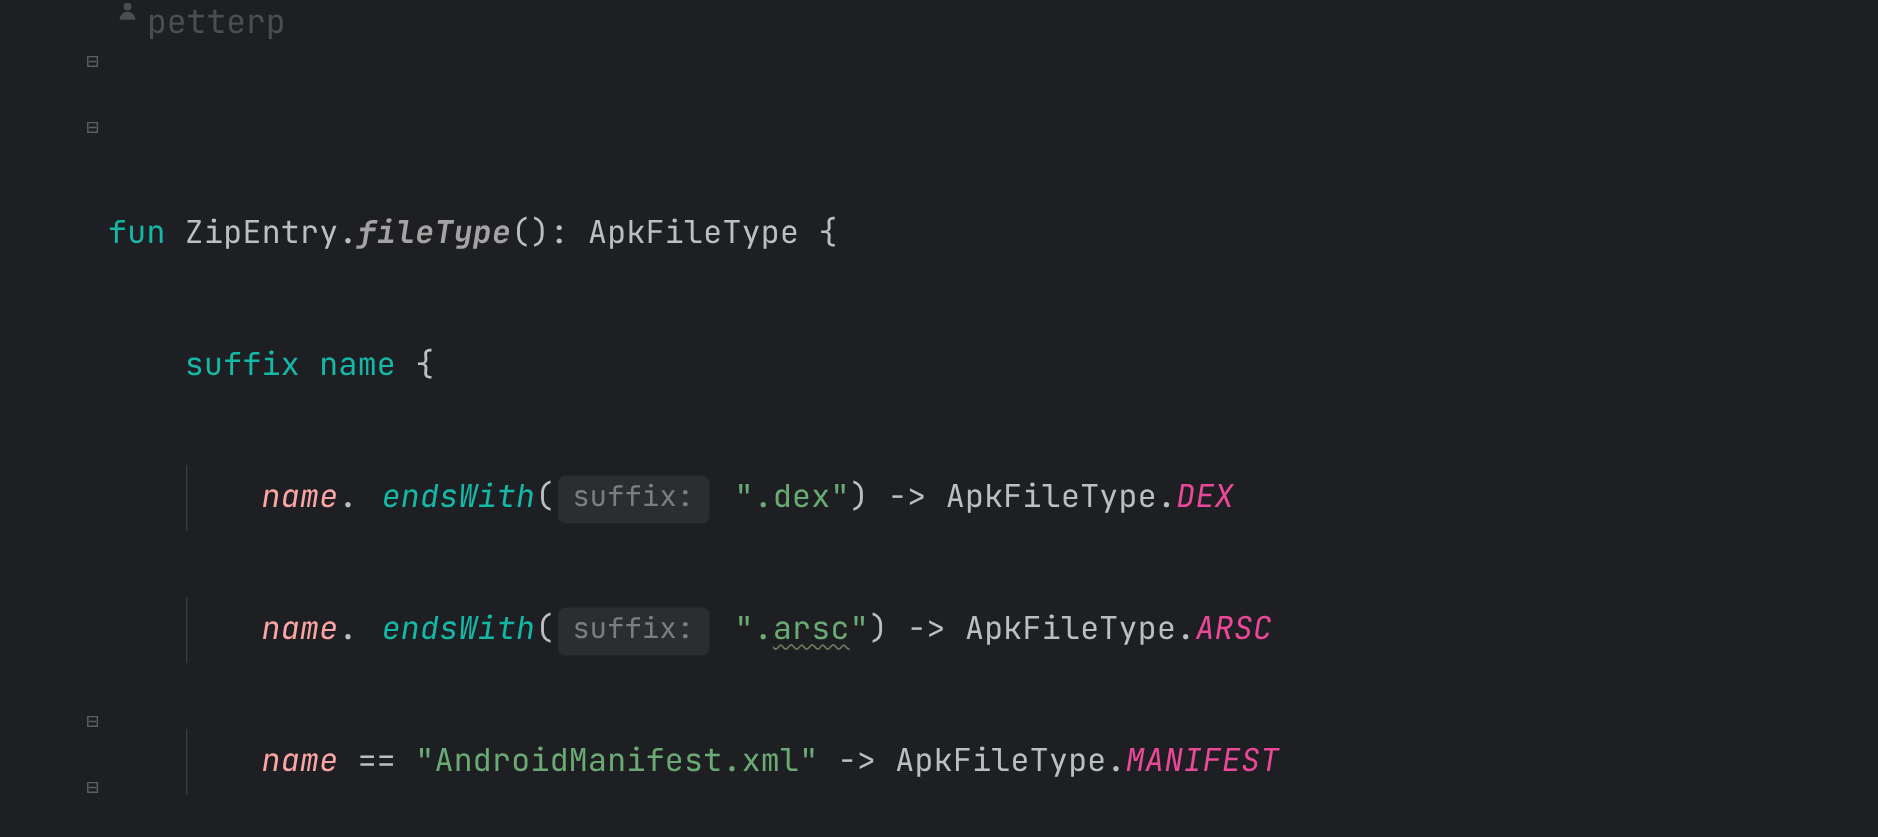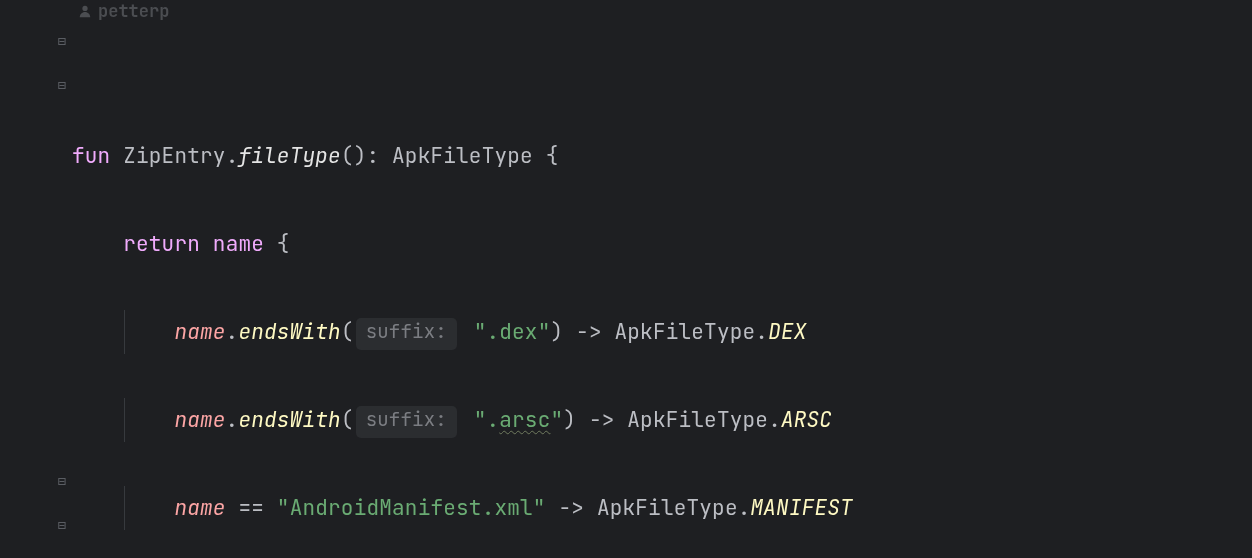--- a/index.html
+++ b/index.html
@@ -28,58 +28,57 @@
     color: #5a5d63;
     font-size: 14px;
     line-height: 1;
     user-select: none;
   }
   .author {
     position: absolute;
     left: 78px;
     top: 0;
     color: #4b4d51;
-    font-size: 17px;
+    font-size: 22px;
     display: flex;
-    align-items: center;
+    align-items: flex-start;
     gap: 6px;
-    font-weight: bold;
   }
   .author-icon {
     width: 14px;
     height: 14px;
     display: inline-flex;
   }
   .code {
     flex: 1;
     line-height: 44px;
     white-space: pre;
     letter-spacing: 0.2px;
     position: relative;
   }
   .line { height: 44px; }
-  .kw   { color: #f0abfc; }
-  .fn   { color: #e5e5e5; font-style: italic; }
+  .kw   { color: #14b8a6; }
+  .fn   { color: #a3a3a3; font-style: italic; font-weight: bold; }
   .type { color: #bcbec4; text-align: right; }
   .id   { color: #fca5a5; font-style: italic; }
-  .call { color: #fef9c3; font-style: italic; }
+  .call { color: #14b8a6; font-style: italic; margin-left: 16px; }
   .str  { color: #6aab73; }
   .hint-box {
     background: #2b2d30;
     color: #7b7d82;
     border-radius: 5px;
     padding: 2px 10px 5px 10px;
     font-style: normal;
     font-size: 19px;
     margin: 4px 4px 0 2px;
     display: inline-block;
     line-height: 1.3;
     vertical-align: 1px;
   }
-  .enum { color: #fef9c3; font-style: italic; }
+  .enum { color: #ec4899; font-style: italic; }
   .punc { color: #bcbec4; }
   .indent-guide {
     border-left: 1px solid #373a3e;
     display: inline-block;
     height: 44px;
     vertical-align: top;
     margin-left: 1px;
     margin-right: -2px;
   }
   .warn {
@@ -107,21 +106,21 @@
           <circle cx="8" cy="5" r="3"></circle>
           <path d="M2 15c0-3.3 2.7-6 6-6s6 2.7 6 6"></path>
         </svg>
     </span>
     <span>petterp</span>
   </div>
 
   <div class="code">
 <div class="line"> </div>
 <div class="line"><span class="kw">fun</span> <span class="type">ZipEntry</span><span class="punc">.</span><span class="fn">fileType</span><span class="punc">(): </span><span class="type">ApkFileType</span><span class="punc"> {</span></div>
-<div class="line">    <span class="kw">return</span> <span class="kw">name</span><span class="punc"> {</span></div>
+<div class="line">    <span class="kw">suffix</span> <span class="kw">name</span><span class="punc"> {</span></div>
 <div class="line">    <span class="indent-guide"></span>    <span class="id">name</span><span class="punc">.</span><span class="call">endsWith</span><span class="punc">(</span><span class="hint-box">suffix:</span> <span class="str">".dex"</span><span class="punc">) </span><span class="punc">-&gt;</span><span class="punc"> </span><span class="type">ApkFileType</span><span class="punc">.</span><span class="enum">DEX</span></div>
 <div class="line">    <span class="indent-guide"></span>    <span class="id">name</span><span class="punc">.</span><span class="call">endsWith</span><span class="punc">(</span><span class="hint-box">suffix:</span> <span class="str">".</span><span class="str warn">arsc</span><span class="str">"</span><span class="punc">) </span><span class="punc">-&gt;</span><span class="punc"> </span><span class="type">ApkFileType</span><span class="punc">.</span><span class="enum">ARSC</span></div>
 <div class="line">    <span class="indent-guide"></span>    <span class="id">name</span> <span class="punc">==</span> <span class="str">"AndroidManifest.xml"</span><span class="punc"> </span><span class="punc">-&gt;</span><span class="punc"> </span><span class="type">ApkFileType</span><span class="punc">.</span><span class="enum">MANIFEST</span></div>
 
 
 
 
 
 
 

